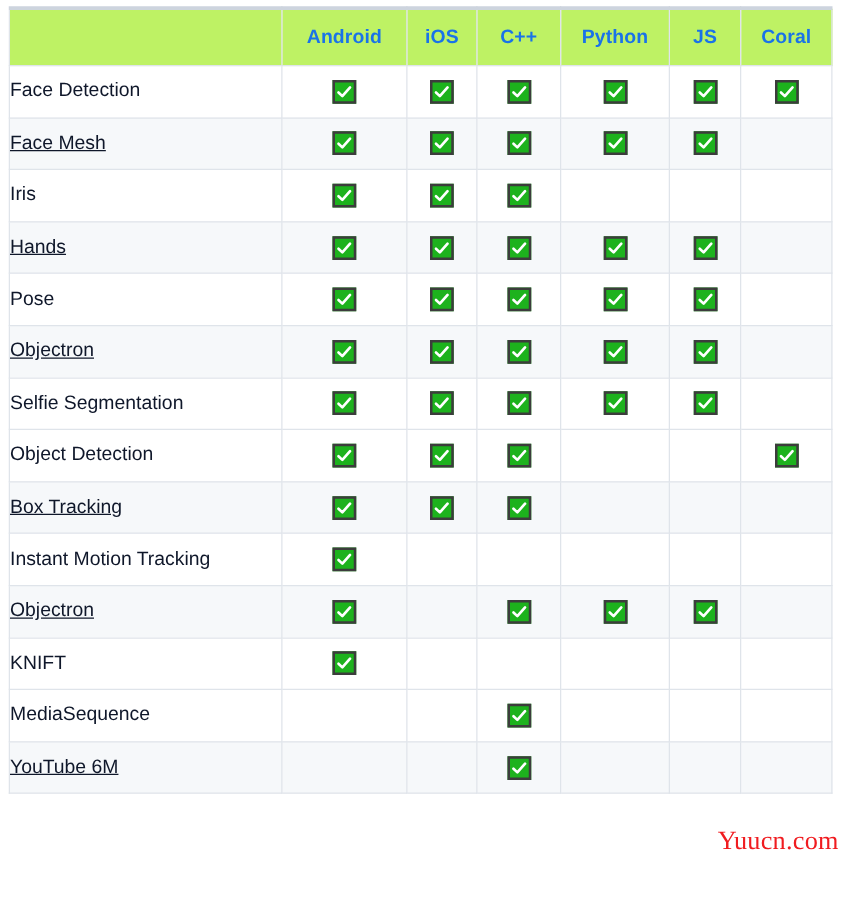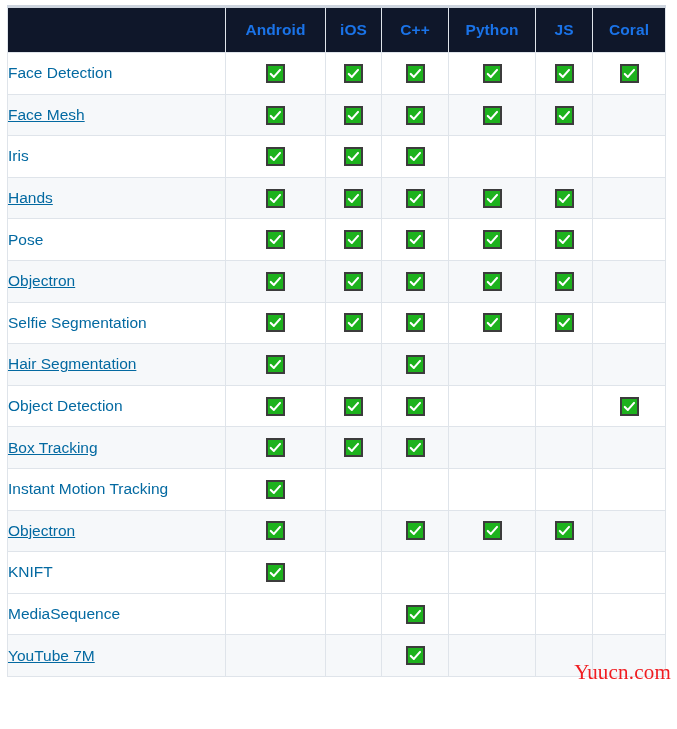--- a/index.html
+++ b/index.html
@@ -48,36 +48,36 @@
     padding: 0;
     vertical-align: middle;
   }
 
   thead th {
     height: 44px;
     font-size: 15.5px;
     font-weight: bold;
     color: #1a73e8;
     text-align: center;
-    background: #0f172a;
+    background: #bef264;
     letter-spacing: 0.1px;
   }
   thead th.solution-head {
     text-align: left;
   }
 
   tbody tr { height: 41.6px; }
   tbody tr.striped > td { background: #f6f8fa; text-decoration: underline; }
   tbody tr:not(.striped) > td { background: #ffffff; }
 
   td.solution-cell {
     text-align: left;
     padding-left: 17px;
     font-size: 15.5px;
-    color: #0369a1;
+    color: #0f172a;
     white-space: nowrap;
     margin-left: 21px;
   }
 
   td.support-cell {
     text-align: center;
   }
 
   
   .check-badge {
@@ -265,33 +265,20 @@
                 <path d="M2.2 8.6 L6.0 12.2 L13.6 3.6" fill="none" stroke="#ffffff" stroke-width="2.6" stroke-linecap="round" stroke-linejoin="round"></path>
               </svg></span></td>
           <td class="support-cell"><span class="check-badge"><svg viewBox="0 0 16 16" aria-hidden="true">
                 <path d="M2.2 8.6 L6.0 12.2 L13.6 3.6" fill="none" stroke="#ffffff" stroke-width="2.6" stroke-linecap="round" stroke-linejoin="round"></path>
               </svg></span></td>
           <td class="support-cell"><span class="check-badge"><svg viewBox="0 0 16 16" aria-hidden="true">
                 <path d="M2.2 8.6 L6.0 12.2 L13.6 3.6" fill="none" stroke="#ffffff" stroke-width="2.6" stroke-linecap="round" stroke-linejoin="round"></path>
               </svg></span></td>
           <td class="support-cell"><span class="check-empty"></span></td>
         </tr>
-        <tr class="striped">
-          <td class="solution-cell">Hair Segmentation</td>
-          <td class="support-cell"><span class="check-badge"><svg viewBox="0 0 16 16" aria-hidden="true">
-                <path d="M2.2 8.6 L6.0 12.2 L13.6 3.6" fill="none" stroke="#ffffff" stroke-width="2.6" stroke-linecap="round" stroke-linejoin="round"></path>
-              </svg></span></td>
-          <td class="support-cell"><span class="check-empty"></span></td>
-          <td class="support-cell"><span class="check-badge"><svg viewBox="0 0 16 16" aria-hidden="true">
-                <path d="M2.2 8.6 L6.0 12.2 L13.6 3.6" fill="none" stroke="#ffffff" stroke-width="2.6" stroke-linecap="round" stroke-linejoin="round"></path>
-              </svg></span></td>
-          <td class="support-cell"><span class="check-empty"></span></td>
-          <td class="support-cell"><span class="check-empty"></span></td>
-          <td class="support-cell"><span class="check-empty"></span></td>
-        </tr>
         <tr>
           <td class="solution-cell">Object Detection</td>
           <td class="support-cell"><span class="check-badge"><svg viewBox="0 0 16 16" aria-hidden="true">
                 <path d="M2.2 8.6 L6.0 12.2 L13.6 3.6" fill="none" stroke="#ffffff" stroke-width="2.6" stroke-linecap="round" stroke-linejoin="round"></path>
               </svg></span></td>
           <td class="support-cell"><span class="check-badge"><svg viewBox="0 0 16 16" aria-hidden="true">
                 <path d="M2.2 8.6 L6.0 12.2 L13.6 3.6" fill="none" stroke="#ffffff" stroke-width="2.6" stroke-linecap="round" stroke-linejoin="round"></path>
               </svg></span></td>
           <td class="support-cell"><span class="check-badge"><svg viewBox="0 0 16 16" aria-hidden="true">
                 <path d="M2.2 8.6 L6.0 12.2 L13.6 3.6" fill="none" stroke="#ffffff" stroke-width="2.6" stroke-linecap="round" stroke-linejoin="round"></path>
@@ -361,21 +348,21 @@
           <td class="support-cell"><span class="check-empty"></span></td>
           <td class="support-cell"><span class="check-empty"></span></td>
           <td class="support-cell"><span class="check-badge"><svg viewBox="0 0 16 16" aria-hidden="true">
                 <path d="M2.2 8.6 L6.0 12.2 L13.6 3.6" fill="none" stroke="#ffffff" stroke-width="2.6" stroke-linecap="round" stroke-linejoin="round"></path>
               </svg></span></td>
           <td class="support-cell"><span class="check-empty"></span></td>
           <td class="support-cell"><span class="check-empty"></span></td>
           <td class="support-cell"><span class="check-empty"></span></td>
         </tr>
         <tr class="striped">
-          <td class="solution-cell">YouTube 7M</td>
+          <td class="solution-cell">YouTube 6M</td>
           <td class="support-cell"><span class="check-empty"></span></td>
           <td class="support-cell"><span class="check-empty"></span></td>
           <td class="support-cell"><span class="check-badge"><svg viewBox="0 0 16 16" aria-hidden="true">
                 <path d="M2.2 8.6 L6.0 12.2 L13.6 3.6" fill="none" stroke="#ffffff" stroke-width="2.6" stroke-linecap="round" stroke-linejoin="round"></path>
               </svg></span></td>
           <td class="support-cell"><span class="check-empty"></span></td>
           <td class="support-cell"><span class="check-empty"></span></td>
           <td class="support-cell"><span class="check-empty"></span></td>
         </tr>
       </tbody>

